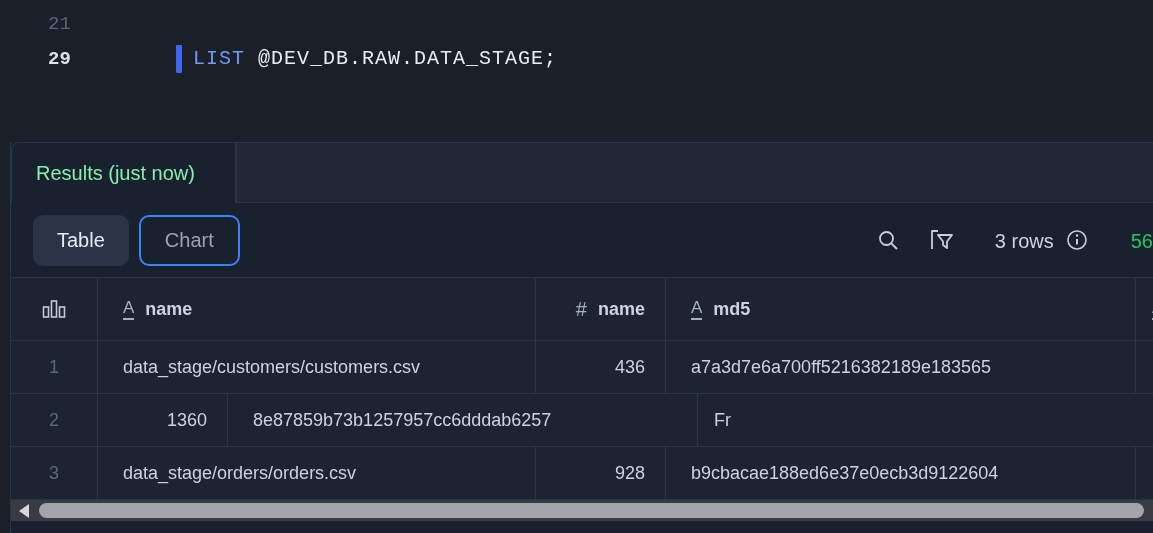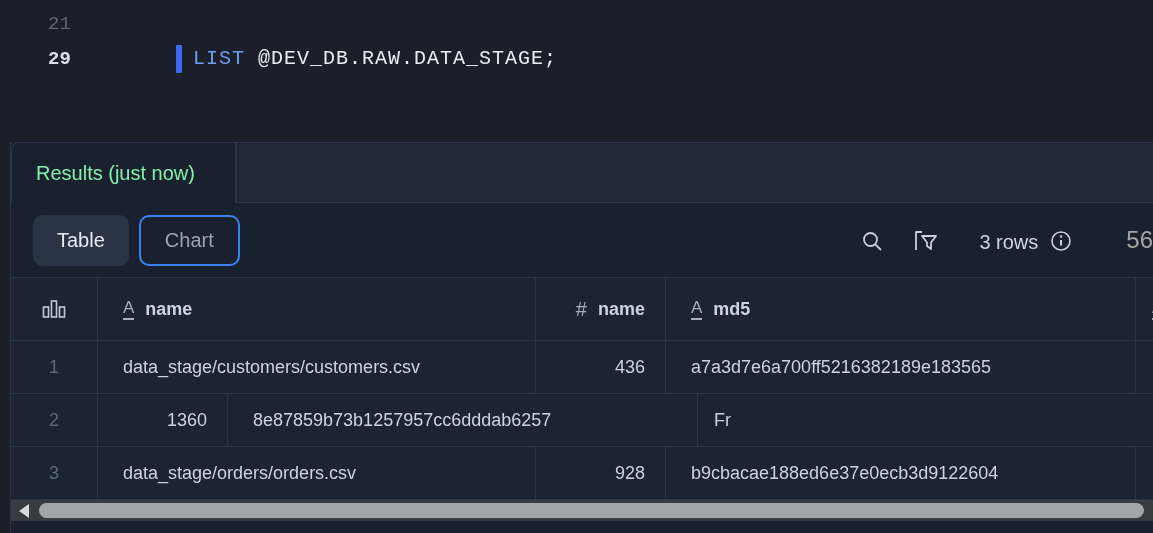--- a/index.html
+++ b/index.html
@@ -36,21 +36,21 @@
   .btn {
     height:51px; padding:0 24px; border-radius:10px; font-size:20px;
     display:flex; align-items:center; cursor:pointer;
   }
   .btn-table { background:#2b3447; color:#e7eaf0; }
   .btn-chart { background:transparent; border:2px solid #3b82f6; color:#99a3b4; margin-left:10px;justify-content:center; }
   .tb-right { margin-left:auto; display:flex; align-items:flex-end; }
   .icon-btn { display:flex; align-items:center; justify-content:center; width:26px; height:26px; cursor:pointer; }
   .rowcount { font-size:20px; color:#ced4df; margin-left:40px; }
   .info-wrap { margin-left:10px; }
-  .duration { font-size:24px; color:#a3a3a3; margin-left:52px; white-space:nowrap; }
+  .duration { font-size:20px; color:#22c55e; margin-left:41px; white-space:nowrap; }
   
   .grid { border-top:1px solid #2b3547; }
   .tr { display:flex; height:53px; border-bottom:1px solid #2b3547; background:#1c2431; }
   .tr.head { height:63px; background:#1c2431; }
   .td { display:flex; align-items:center; border-right:1px solid #2b3547; overflow:hidden; font-size:18px; color:#ccd3df; }
   .c0 { width:87px; justify-content:center; }
   .c1 { width:438px; padding-left:25px; }
   .c2 { width:130px; justify-content:flex-end; padding-right:20px; }
   .c3 { width:470px; padding-left:25px; }
   .c4 { flex:1; padding-left:16px; border-right:none; }

